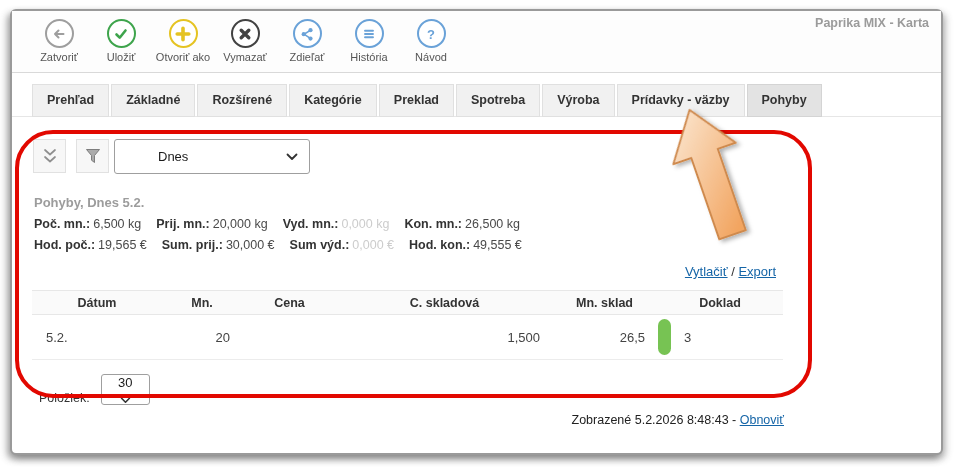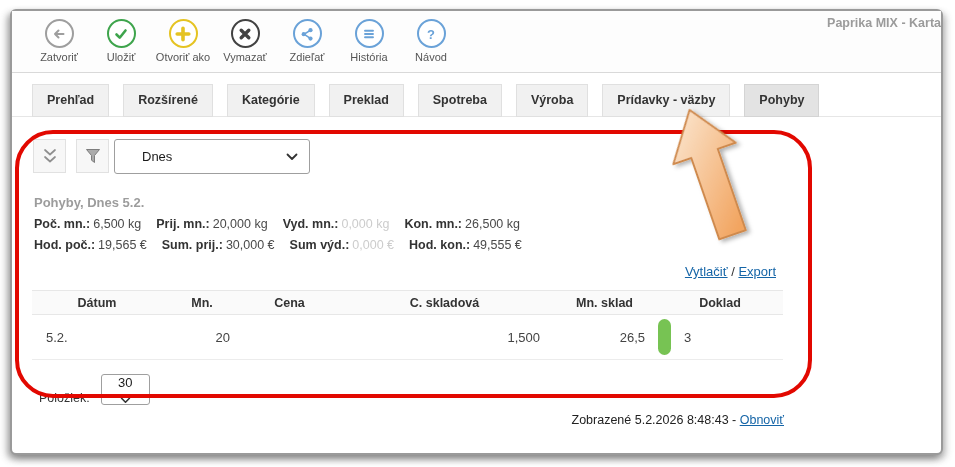--- a/index.html
+++ b/index.html
@@ -20,41 +20,41 @@
     position:absolute; left:0; top:0; width:100%; height:62px;
     background:#fdfdfd; border-bottom:1px solid #d9d9d9;
     display:flex; align-items:flex-start; padding:8px 0 0 16px;
   }
   .tool { min-width:62px; padding:0 3px; display:flex; flex-direction:column; align-items:center; gap:3px; cursor:pointer; }
   .tool-circle {
     width:29px; height:29px; border-radius:50%; border:2.5px solid currentColor;
     display:flex; align-items:center; justify-content:center; background:#fff;
   }
   .tool-label { font-size:11px; color:#555; white-space:nowrap; }
-  .win-title { position:absolute; top:5px; right:0; font-size:12.5px; font-weight:bold; color:#9b9b9b; }
-  
-  .tabbar { position:absolute; left:20px; top:73px; display:flex; gap:14px; z-index:2; }
+  .win-title { position:absolute; top:5px; right:12px; font-size:12.5px; font-weight:bold; color:#9b9b9b; }
+  
+  .tabbar { position:absolute; left:20px; top:73px; display:flex; gap:2px; z-index:2; }
   .tab {
     background:#f1f1f1; border:1px solid #e0e0e0; height:33px; line-height:31px;
     padding:0 14px; font-size:12.5px; font-weight:bold; color:#333; cursor:pointer; white-space:nowrap;
   }
   .tab.active { background:#e3e3e3; border-color:#d4d4d4; }
   .tabbar-line { position:absolute; left:0; right:0; top:105px; height:1px; background:#e6e6e6; }
   
   .iconbtn {
     position:absolute; width:33px; height:34px; background:#f7f7f7;
     border:1px solid #e1e1e1; display:flex; align-items:center; justify-content:center; cursor:pointer;
   }
   .btn-expand { left:21px; top:128px; }
   .btn-filter { left:64px; top:128px; }
   .select-box {
     position:absolute; background:#fff; border:1px solid #9f9f9f; border-radius:3px;
     display:flex; align-items:center; font-size:13px; color:#1a1a1a; cursor:pointer;
   }
-  .select-period { left:102px; top:128px; width:196px; height:35px; padding-left:27px; }
+  .select-period { left:102px; top:128px; width:196px; height:35px; padding-left:43px; }
   .select-chevron { position:absolute; right:11px; top:50%; transform:translateY(-50%); }
   
   .section-title { position:absolute; left:22px; top:184px; font-size:13px; font-weight:bold; color:#9c9c9c; }
   .stats-row { position:absolute; left:22px; display:flex; gap:15px; font-size:12.5px; color:#4a4a4a; white-space:nowrap; }
   .stats-row-1 { top:206px; }
   .stats-row-2 { top:227px; }
   .stat-label { font-weight:bold; color:#333; }
   .stat-value { margin-left:3px; }
   .stat-item.muted .stat-value { color:#cccccc; }
   
@@ -154,20 +154,21 @@
           </svg>
         </div>
         <div class="tool-label">Návod</div>
       </div>
     </div>
 
   <div class="win-title">Paprika MIX - Karta</div>
 
   <div class="tabbar">
       <div class="tab">Prehľad</div>
+      <div class="tab">Základné</div>
       <div class="tab">Rozšírené</div>
       <div class="tab">Kategórie</div>
       <div class="tab">Preklad</div>
       <div class="tab">Spotreba</div>
       <div class="tab">Výroba</div>
       <div class="tab">Prídavky - väzby</div>
       <div class="tab active">Pohyby</div>
     </div>
   <div class="tabbar-line"></div>
 

